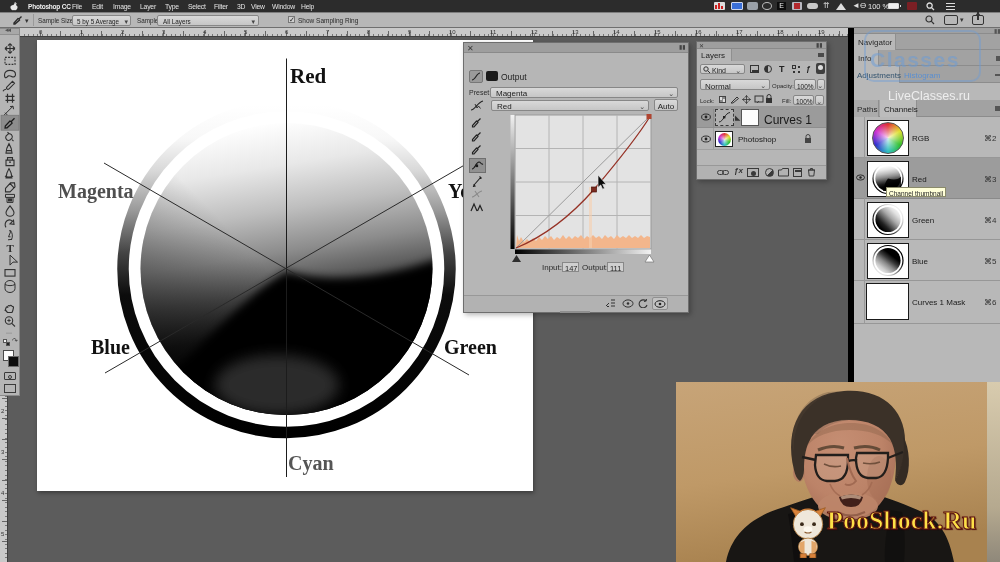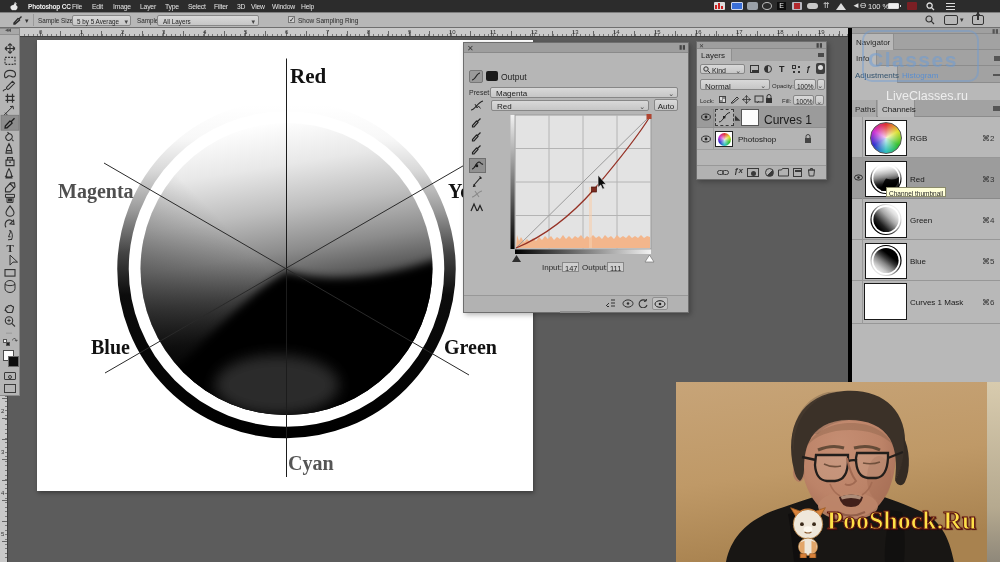--- a/index.html
+++ b/index.html
@@ -276,21 +276,21 @@
 <div class="a" style="left:6px;top:313px;width:4px;height:4px;background:#222;border:1px solid #555"></div>
 <div class="tx" style="left:12px;top:308px;font-size:7px;color:#333">↷</div>
 <div class="a" style="left:2.5px;top:321px;width:11px;height:11px;background:#fdfdfd;border:1px solid #4a4a4a"></div>
 <div class="a" style="left:7.5px;top:327px;width:11px;height:11px;background:#0c0c0c;border:1px solid #6a6a6a"></div>
 <div class="a" style="left:4px;top:343px;width:12px;height:8px;border:1.2px solid #3a3a3a;border-radius:1px">
       <div class="a" style="left:3px;top:1.5px;width:4px;height:4px;border:1.2px solid #3a3a3a;border-radius:50%"></div>
     </div>
 <div class="a" style="left:4px;top:355px;width:12px;height:9px;border:1.2px solid #3a3a3a"></div>
 </div>
 
-<div class="a" id="dock" style="left:848px;top:28px;width:152px;height:534px;background:#b8b8b8;border-left:4px solid #000000">
+<div class="a" id="dock" style="left:848px;top:28px;width:152px;height:534px;background:#b8b8b8;border-left:6px solid #000000">
 <div class="a" style="left:0;top:0;width:152px;height:6px;background:#a0a0a0;border-bottom:1px solid #8c8c8c"></div>
 <div class="tx" style="left:140px;top:-1px;font-size:6px;color:#555">▮▮</div>
 
 <div class="a" style="left:0;top:6px;width:152px;height:16px;background:#a2a2a2;border-bottom:1px solid #8c8c8c">
 <div class="a" style="left:0;top:0;width:42px;height:16px;background:#b8b8b8;border-right:1px solid #909090"></div>
 <div class="tx" style="left:4px;top:4px;font-size:8px;color:#2a2a2a">Navigator</div>
 </div>
 
 <div class="a" style="left:0;top:22px;width:152px;height:16px;background:#a2a2a2;border-bottom:1px solid #8c8c8c">
 <div class="a" style="left:0;top:0;width:25px;height:16px;background:#b8b8b8;border-right:1px solid #909090"></div>

